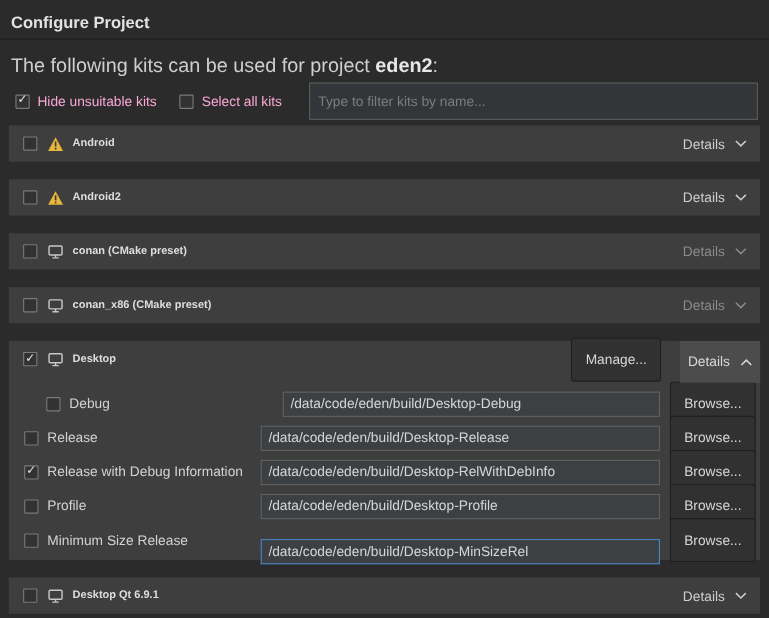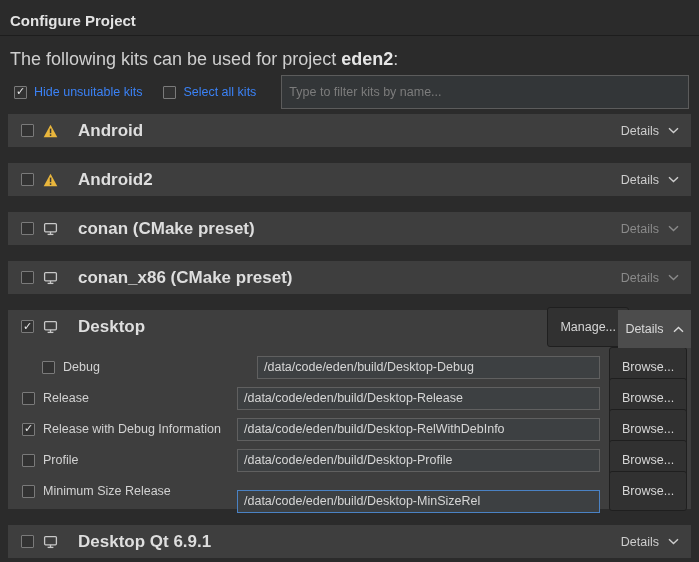--- a/index.html
+++ b/index.html
@@ -10,42 +10,42 @@
   .page-title { font-size:15px; font-weight:bold; color:#e3e3e3; padding:0 10px; line-height:18px; }
   .title-divider { height:1px; background:#1d1d1d; margin-top:5px; }
 
   .subtitle { font-size:18px; color:#cfcfcf; padding:0 10px; margin-top:13px; }
   .subtitle b { color:#e6e6e6; }
 
   .filter-bar { display:flex; align-items:center; margin:10px 10px 0 14px; height:24px; }
   .cb { width:13px; height:13px; border:1px solid #7a7a7a; background:#323232; display:inline-flex;
         align-items:center; justify-content:center; flex:0 0 13px; border-radius:1px; }
   .cb.checked::after { content:"\2713"; color:#e9e9e9; font-size:11px; line-height:11px; margin-top:-1px; }
-  .cb-label { font-size:12.5px; color:#3b82f6; margin-left:7px; white-space:nowrap; }
+  .cb-label { font-size:12.5px; color:#f9a8d4; margin-left:7px; white-space:nowrap; }
   .filter-group { display:flex; align-items:center; margin-right:21px; }
   .filter-input { flex:1; height:24px; background:#333638; border:1px solid #5c5c5c; color:#cccccc;
                   font-size:12.5px; padding:16px 7px; font-family:inherit; margin-left:4px; }
   .filter-input::placeholder { color:#7c7c7c; }
 
   .kit-list { display:flex; flex-direction:column; gap:16px; margin:10px 8px 0 8px; }
   .kit-panel { background:#3e3e3e; position:relative; }
   .kit-header { height:33px; display:flex; align-items:center; padding:0 12px 0 13px; }
   .kit-icon { margin-left:9px; display:flex; align-items:center; }
-  .kit-name { font-size:17px; font-weight:bold; color:#dedede; margin-left:20px; }
+  .kit-name { font-size:10px; font-weight:bold; color:#dedede; margin-left:8px; }
   .details-btn { margin-left:auto; display:flex; align-items:center; gap:9px; font-size:12.5px;
                  color:#cdcdcd; cursor:default; }
   .details-btn.dim { color:#8a8a8a; }
   .chev { display:block; }
 
   .btn { background:#313131; border:1px solid #1f1f1f; border-radius:3px; color:#d6d6d6;
          font-size:12.5px; height:40px; font-family:inherit; padding:0 12px; }
 
   
   .kit-panel.expanded { padding-bottom:6px; }
-  .kit-panel.expanded .kit-header { padding-right:62px; }
+  .kit-panel.expanded .kit-header { padding-right:90px; }
   .details-toggle-open { position:absolute; top:0; right:0; width:73px; height:38px; background:#4c4c4c;
                          display:flex; align-items:center; justify-content:center; gap:9px;
                          font-size:12.5px; color:#d8d8d8; }
   .cfg-row { display:flex; align-items:center; height:24px; margin:7px 4px 0 14px; }
   .cfg-row.first { margin-top:12px;padding-left:20px; }
   .cfg-left { width:215px; display:flex; align-items:center; flex:0 0 215px; }
   .cfg-label { font-size:12.5px; color:#d2d2d2; margin-left:8px; white-space:nowrap; }
   .path-input { flex:1; height:23px; background:#3d4042; border:1px solid #606060; color:#d6d6d6;
                 font-size:12.5px; padding:0 6px; font-family:inherit; min-width:0; }
   .path-input.focus-ring { border:1px solid #4a82c4;margin-top:20px; }

